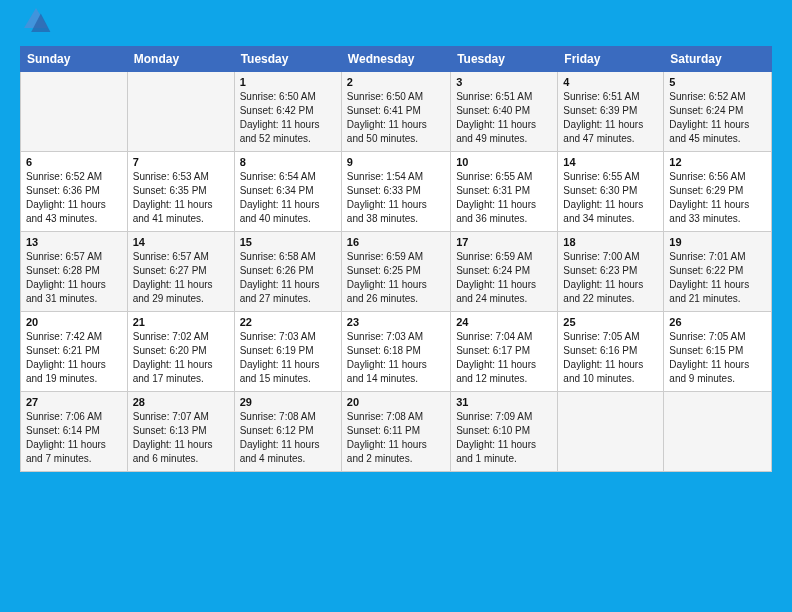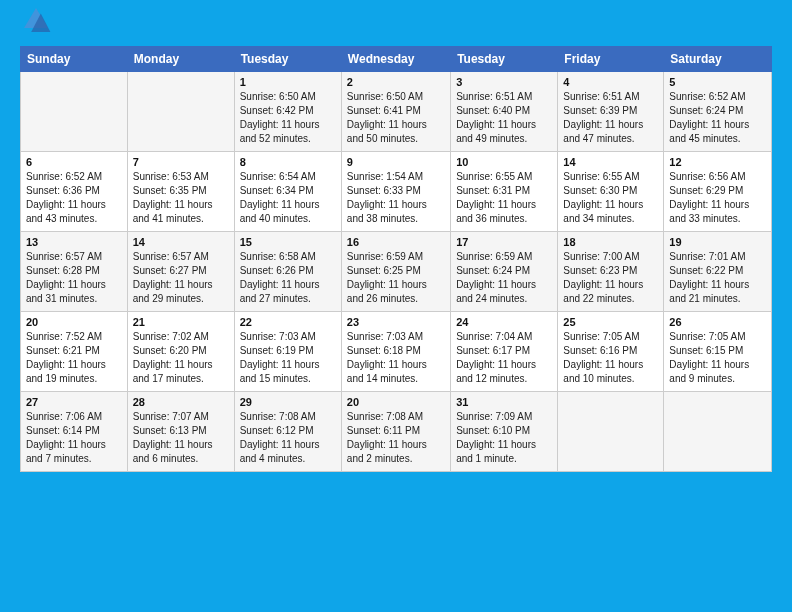--- a/index.html
+++ b/index.html
@@ -250,21 +250,21 @@
           <td>
             <div class="day-num">19</div>
             <div class="day-info">Sunrise: 7:01 AM
 Sunset: 6:22 PM
 Daylight: 11 hours and 21 minutes.</div>
           </td>
         </tr>
         <tr>
           <td>
             <div class="day-num">20</div>
-            <div class="day-info">Sunrise: 7:52 AM
+            <div class="day-info">Sunrise: 7:42 AM
 Sunset: 6:21 PM
 Daylight: 11 hours and 19 minutes.</div>
           </td>
           <td>
             <div class="day-num">21</div>
             <div class="day-info">Sunrise: 7:02 AM
 Sunset: 6:20 PM
 Daylight: 11 hours and 17 minutes.</div>
           </td>
           <td>

